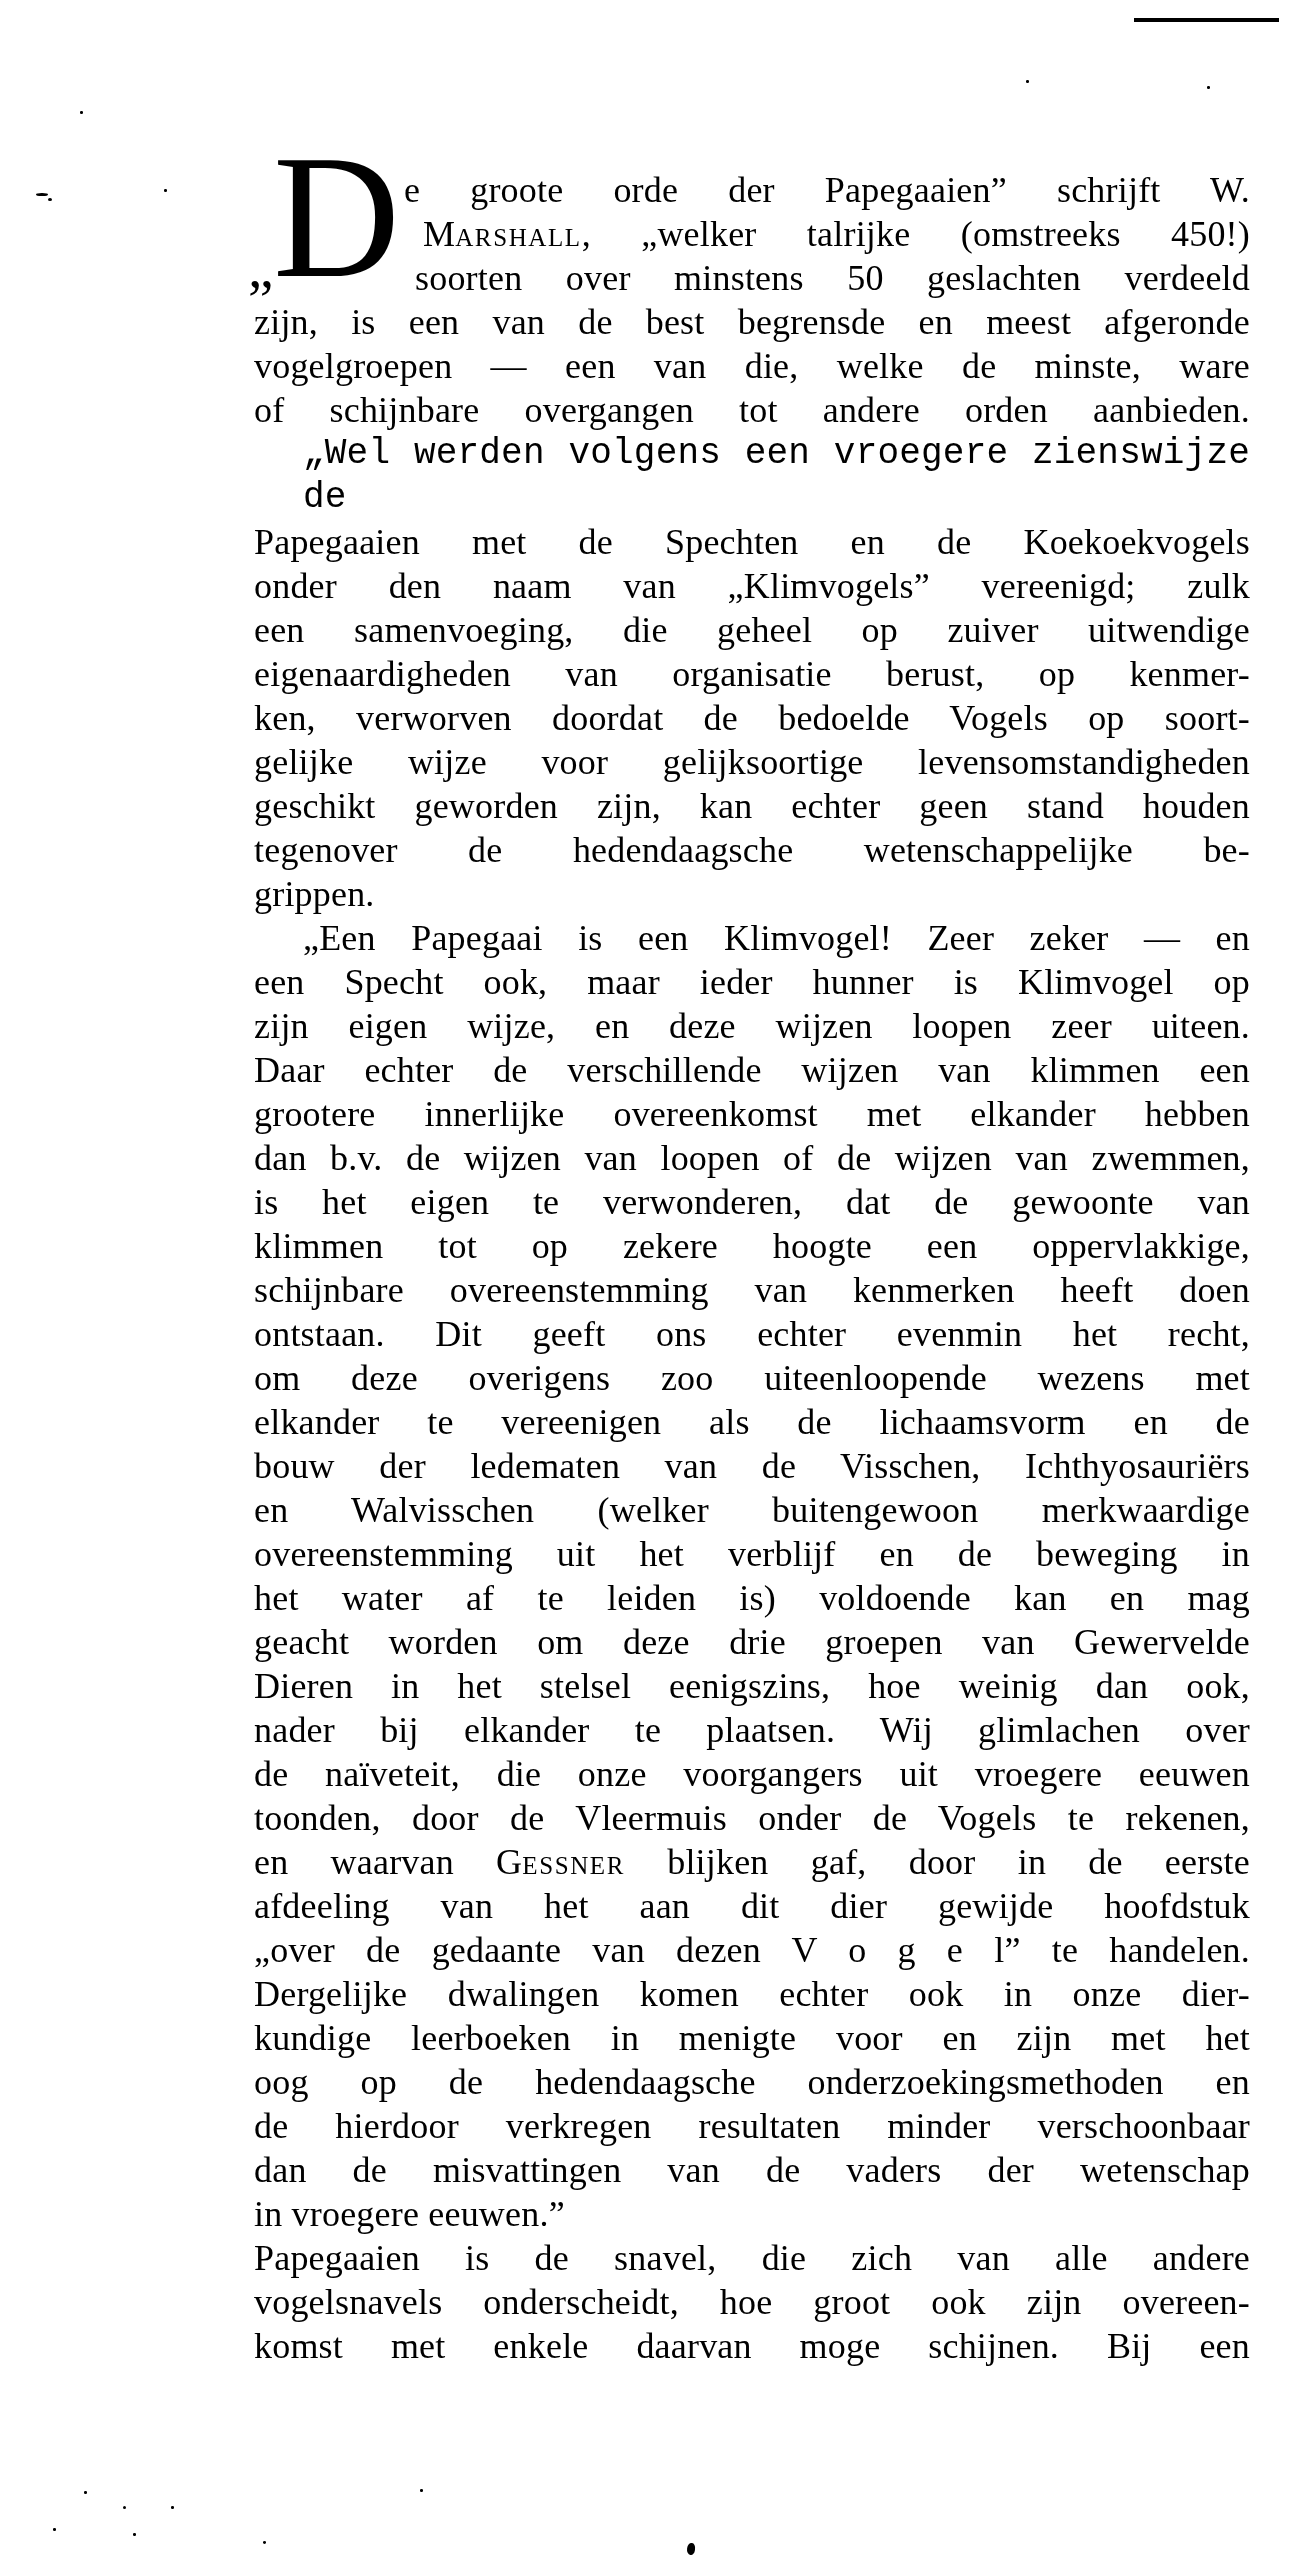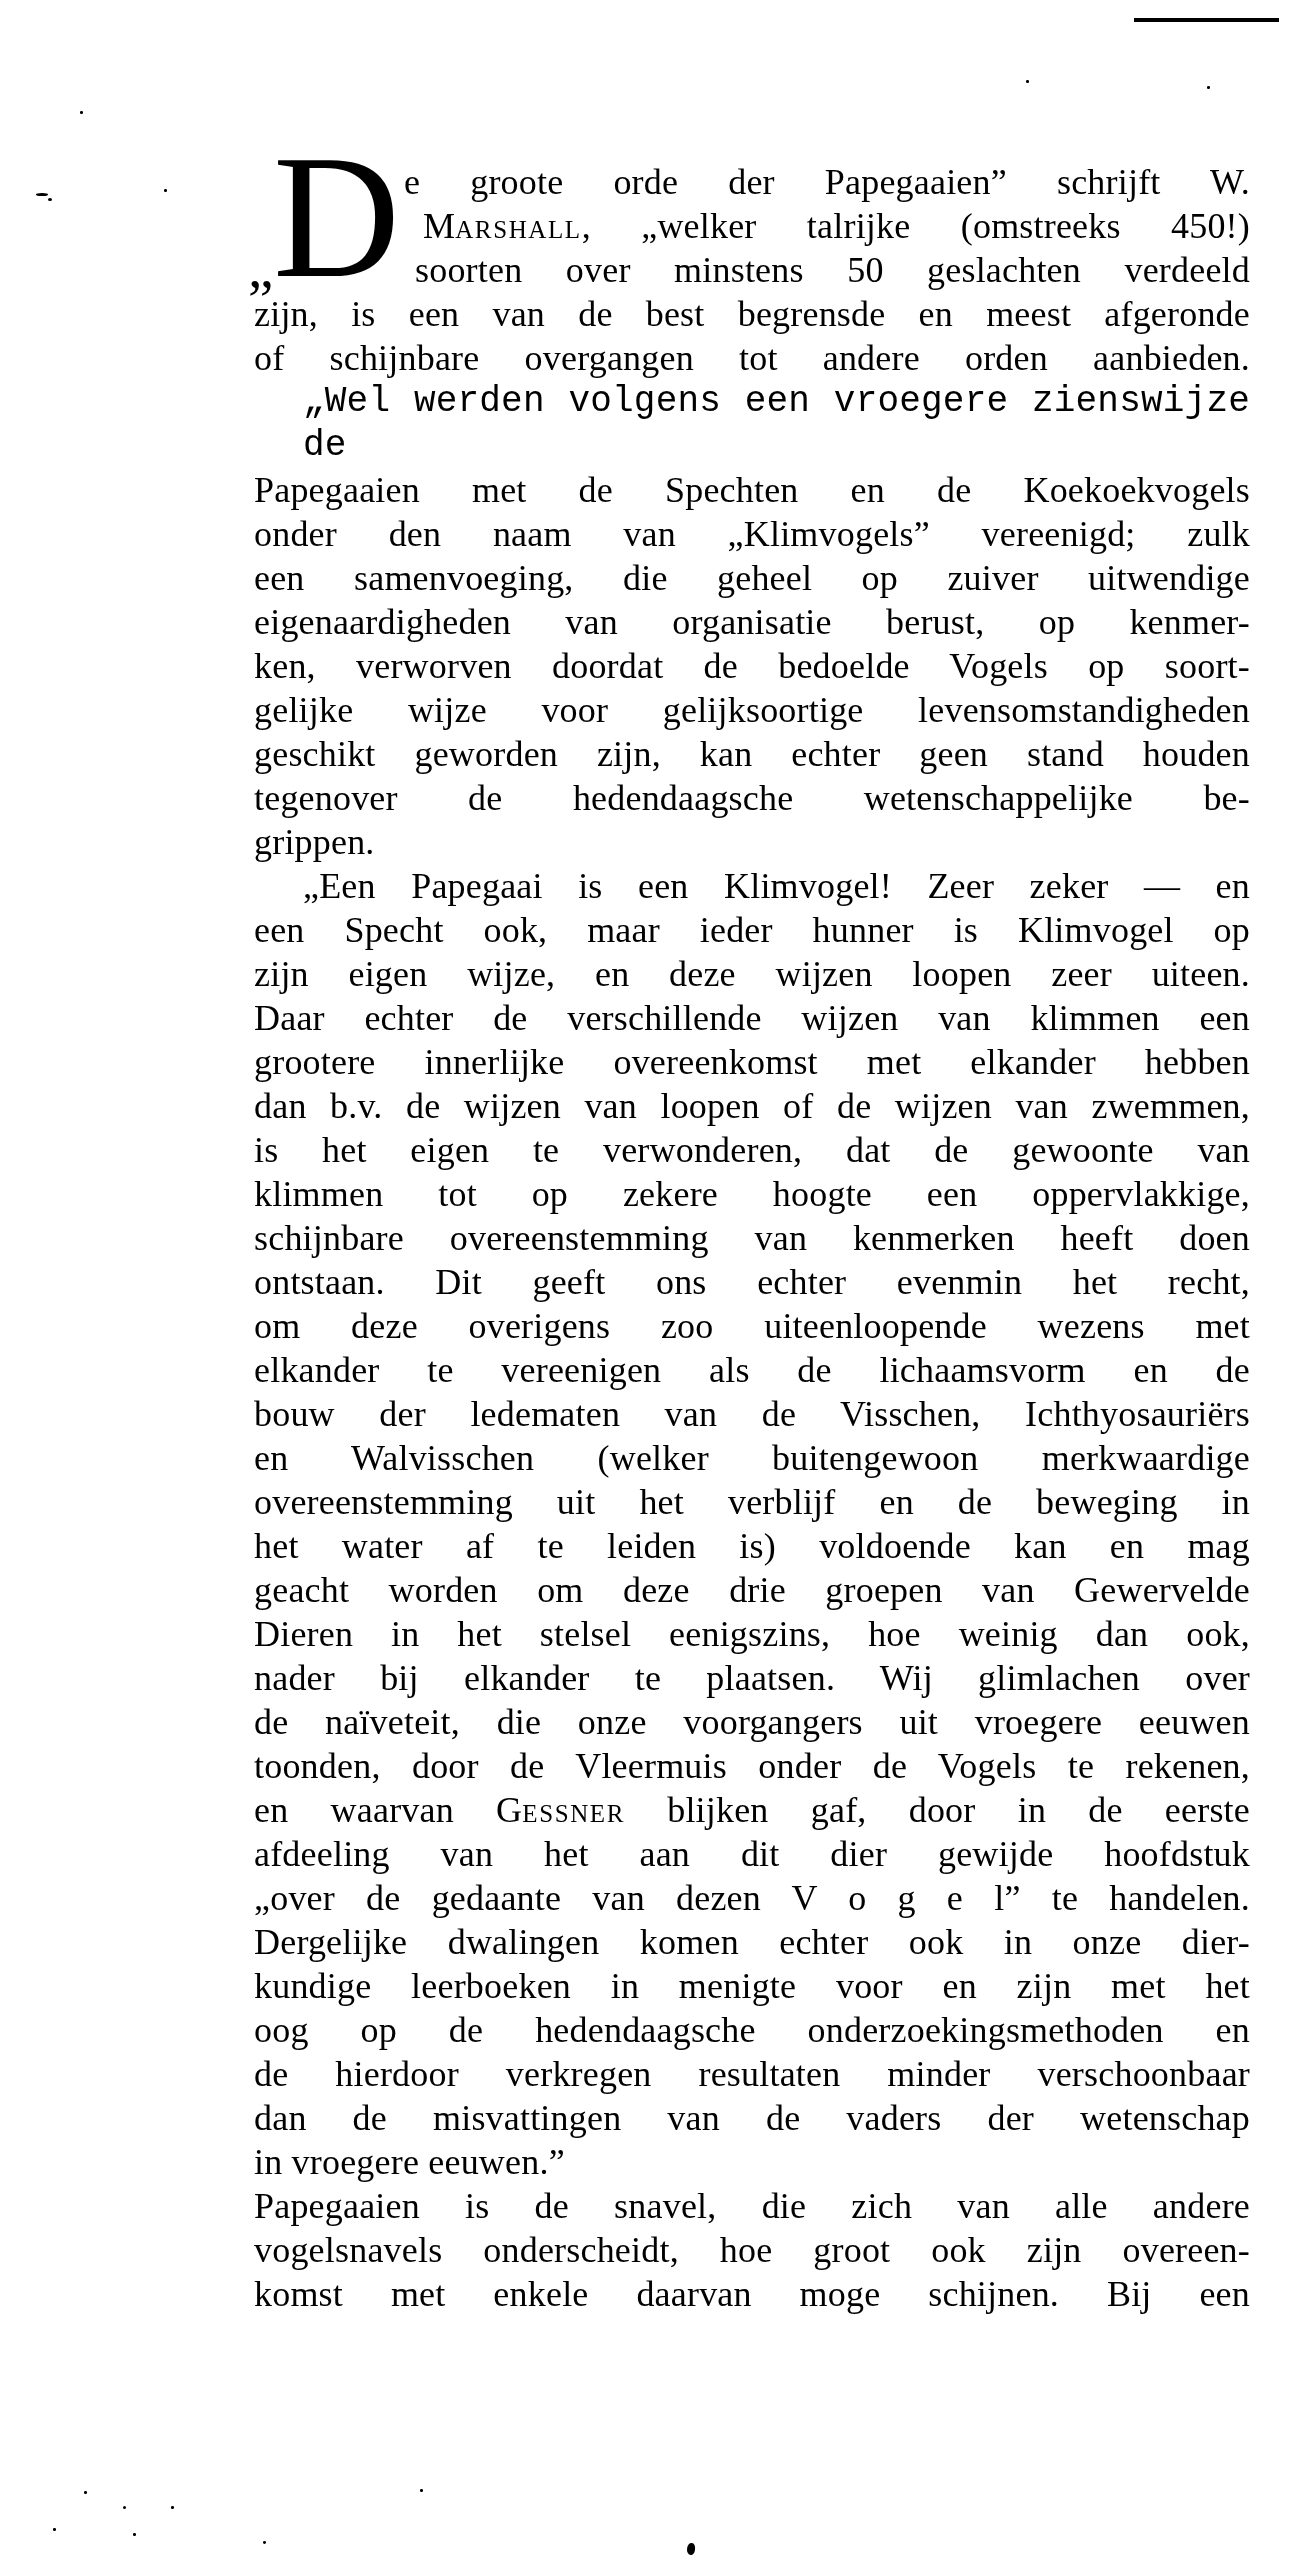--- a/index.html
+++ b/index.html
@@ -22,21 +22,21 @@
     left: 1134px;
     top: 18px;
     width: 145px;
     height: 4.1px;
     background: #000000;
   }
   
   .text-column {
     position: absolute;
     left: 254px;
-    top: 160px;
+    top: 168px;
     width: 996px;
     font-size: 36px;
     line-height: 44px;
     text-align: justify;
     text-justify: inter-word;
     letter-spacing: 0.2px;
   }
   .line {
     text-align: justify;
     text-align-last: justify;
@@ -88,20 +88,21 @@
 
   <div class="drop-quote">„</div>
 
   <div class="drop-cap">D</div>
 
   <div class="text-column">
       <div class="line" style="padding-left: 150px;"><span>e groote orde der Papegaaien” schrijft W.</span></div>
       <div class="line" style="padding-left: 169px;"><span>M</span><span class="sc">arshall</span><span>, „welker talrijke (omstreeks 450!)</span></div>
       <div class="line" style="padding-left: 161px;"><span>soorten over minstens 50 geslachten verdeeld</span></div>
       <div class="line"><span>zijn, is een van de best begrensde en meest afgeronde</span></div>
+      <div class="line"><span>vogelgroepen — een van die, welke de minste, ware</span></div>
       <div class="line"><span>of schijnbare overgangen tot andere orden aanbieden.</span></div>
       <div class="line" style="padding-left: 49px; font-family: Liberation Mono, monospace;"><span>„Wel werden volgens een vroegere zienswijze de</span></div>
       <div class="line"><span>Papegaaien met de Spechten en de Koekoekvogels</span></div>
       <div class="line"><span>onder den naam van „Klimvogels” vereenigd; zulk</span></div>
       <div class="line"><span>een samenvoeging, die geheel op zuiver uitwendige</span></div>
       <div class="line"><span>eigenaardigheden van organisatie berust, op kenmer-</span></div>
       <div class="line"><span>ken, verworven doordat de bedoelde Vogels op soort-</span></div>
       <div class="line"><span>gelijke wijze voor gelijksoortige levensomstandigheden</span></div>
       <div class="line"><span>geschikt geworden zijn, kan echter geen stand houden</span></div>
       <div class="line"><span>tegenover de hedendaagsche wetenschappelijke be-</span></div>

